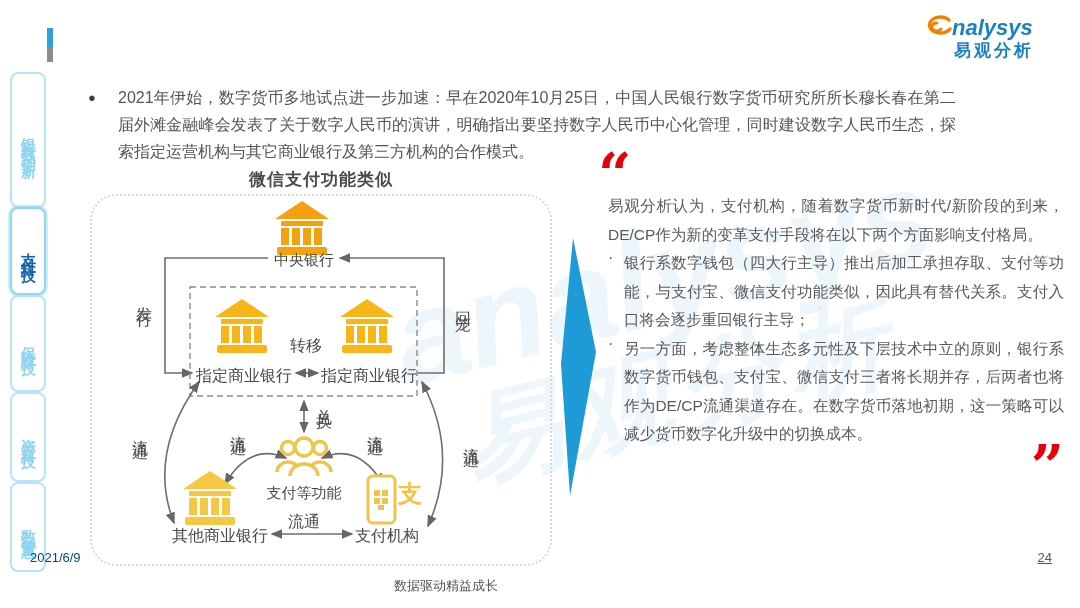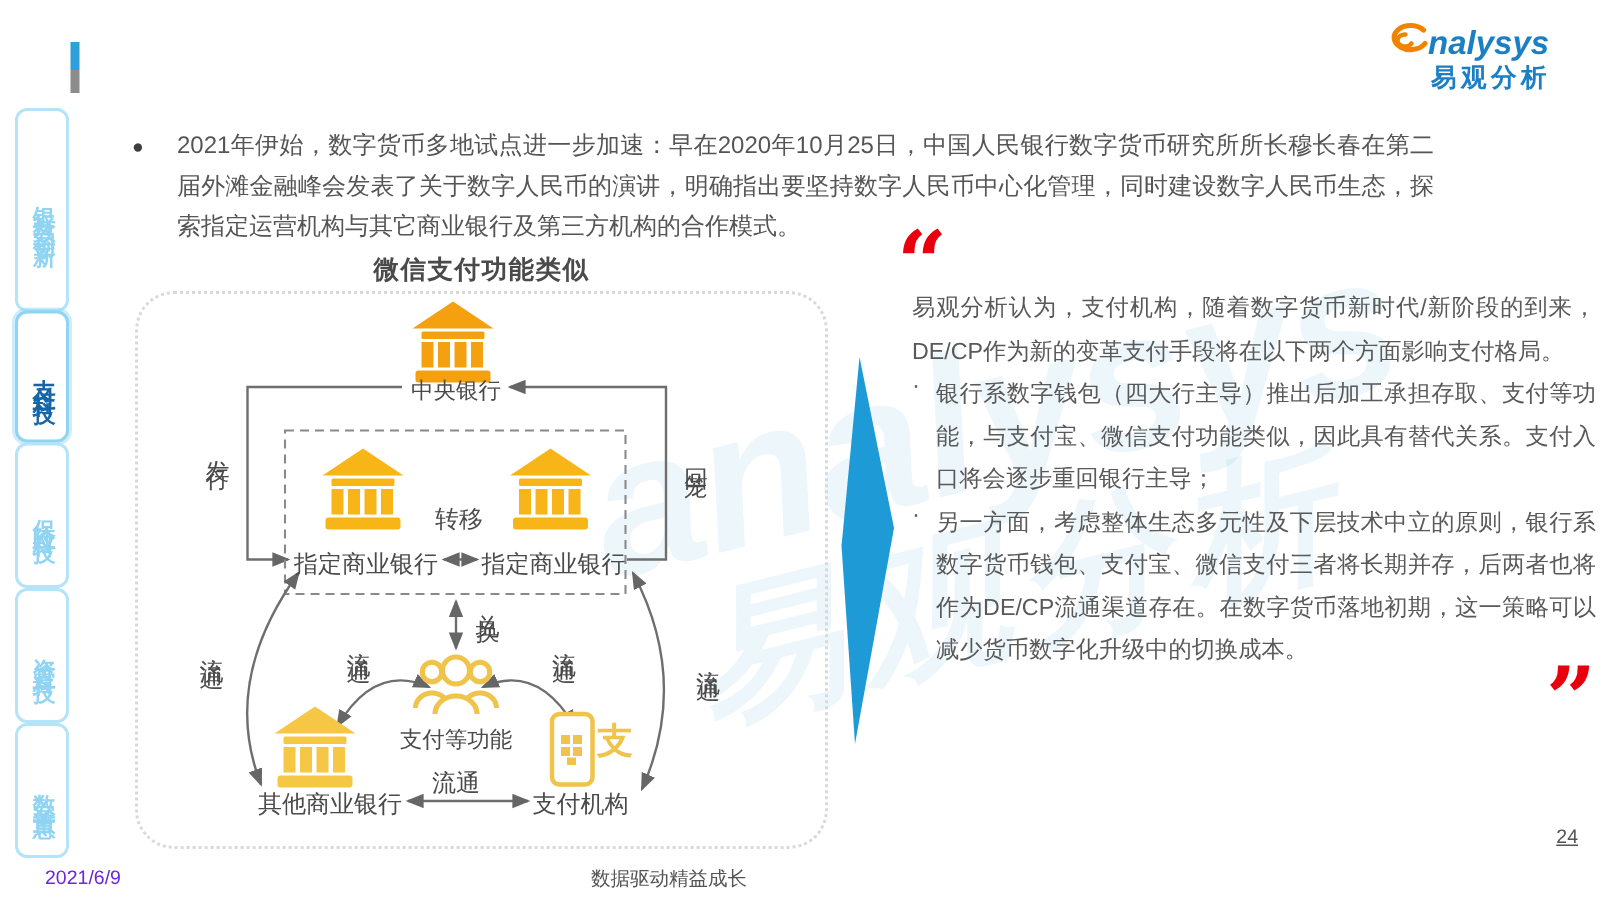--- a/index.html
+++ b/index.html
@@ -49,21 +49,21 @@
   .rp-list{margin:0 0 0 8px;}
   .rp-item{display:flex;}
   .rp-item .dot{width:16px;flex:0 0 16px;color:#595959;}
   .rp-conclusion{margin-left:8px;}
   
   .watermark{position:absolute;left:400px;top:210px;z-index:0;pointer-events:none;
     transform:rotate(-14deg);color:rgba(98,178,224,0.12);font-style:italic;font-weight:bold;}
   .watermark .w1{font-size:130px;line-height:1;}
   .watermark .w2{font-size:100px;line-height:1;letter-spacing:12px;margin-left:40px;}
   
-  .footer-date{position:absolute;left:30px;top:577px;font-size:13px;color:#6d28d9;text-align:center;}
+  .footer-date{position:absolute;left:30px;top:550px;font-size:13px;color:#0c4a6e;text-align:center;}
   .footer-slogan{position:absolute;left:0;top:577px;width:892px;text-align:center;
     font-size:13px;color:#555;}
   .footer-page{position:absolute;right:28px;top:550px;font-size:13px;color:#555;text-decoration:underline;}
 </style>
 </head>
 <body>
 
 <div class="slide">
 
   <div class="watermark">

